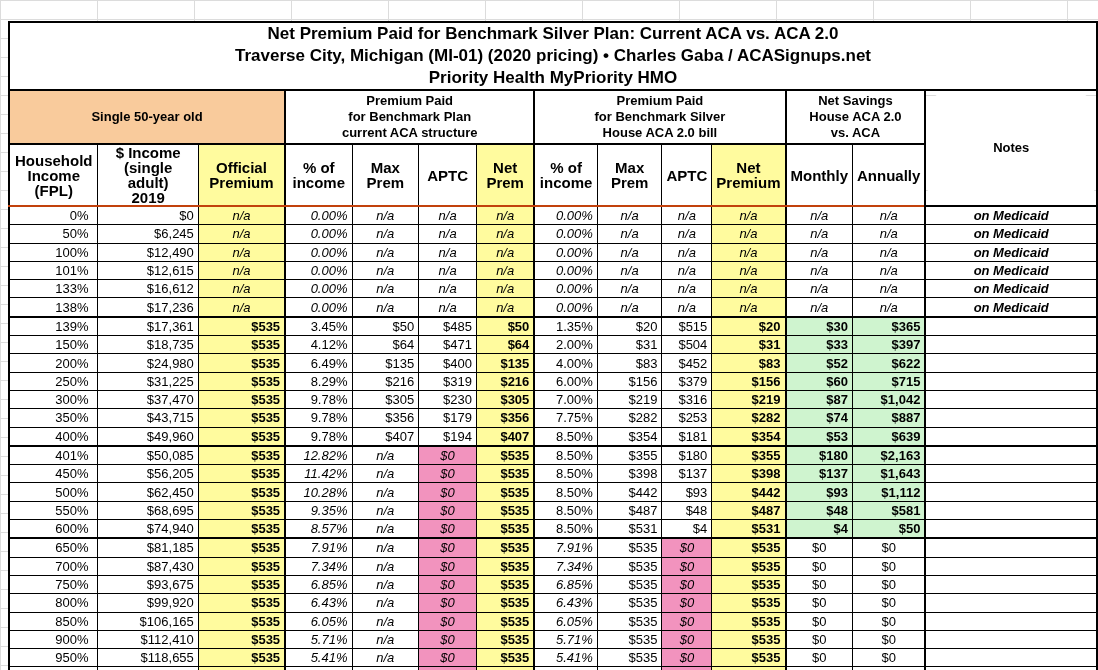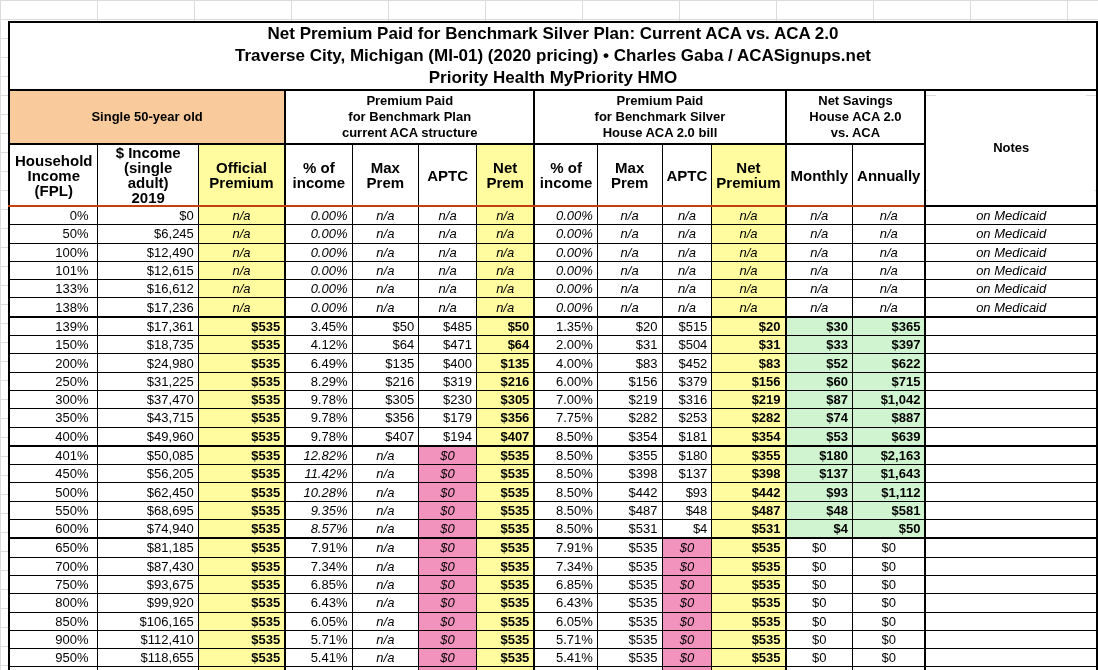--- a/index.html
+++ b/index.html
@@ -41,42 +41,42 @@
     font-weight:bold; font-size:15px; line-height:15px; white-space:pre-line;
   }
   .y { background:var(--yellow); }
   .notes-hdr { border-width:2px;border-radius:27px; }
   
   .c-official, .c-a_net, .c-h_net, .c-ann { border-right-width:2px; }
   
   tr.d td { height:17.3px; text-align:right; }
   tr.sep td { border-bottom-width:2px;margin-top:28px; }
   tr.d td.c-fpl { padding-right:9px; }
-  tr.d td.c-notes { text-align:center; font-style:italic; }
+  tr.d td.c-notes { text-align:center; font-style:italic;font-weight:bold; }
   tr.d td.c-official, tr.d td.c-a_net, tr.d td.c-h_net {
     background:var(--yellow); font-weight:bold;
   }
   
   tr.r-medicaid td { font-style:italic; }
   tr.r-medicaid td.c-fpl, tr.r-medicaid td.c-income { font-style:normal; }
   tr.r-medicaid td.c-official, tr.r-medicaid td.c-a_net, tr.r-medicaid td.c-h_net { font-weight:normal; }
   tr.r-medicaid td.c-official, tr.r-medicaid td.c-a_max, tr.r-medicaid td.c-a_aptc,
   tr.r-medicaid td.c-a_net, tr.r-medicaid td.c-h_max, tr.r-medicaid td.c-h_aptc,
   tr.r-medicaid td.c-h_net, tr.r-medicaid td.c-mon, tr.r-medicaid td.c-ann { text-align:center; }
   
   tr.r-sub td.c-mon, tr.r-sub td.c-ann,
   tr.r-cliff td.c-mon, tr.r-cliff td.c-ann { background:var(--green); font-weight:bold; }
   
   tr.r-cliff td.c-a_pct { font-style:italic; }
   tr.r-cliff td.c-a_max, tr.r-high td.c-a_max { font-style:italic; text-align:center; }
   tr.r-cliff td.c-a_aptc, tr.r-high td.c-a_aptc {
     font-style:italic; text-align:center; background:var(--pink);
   }
   
-  tr.r-high td.c-a_pct, tr.r-high td.c-h_pct { }
+  tr.r-high td.c-a_pct, tr.r-high td.c-h_pct { font-style:italic; }
   tr.r-high td.c-h_aptc { font-style:italic; text-align:center; background:var(--pink); }
   tr.r-high td.c-mon, tr.r-high td.c-ann { text-align:center; }
 </style>
 </head>
 <body>
 
 <table class="sheet">
   <colgroup>
     <col style="width:89px">
       <col style="width:101px">

